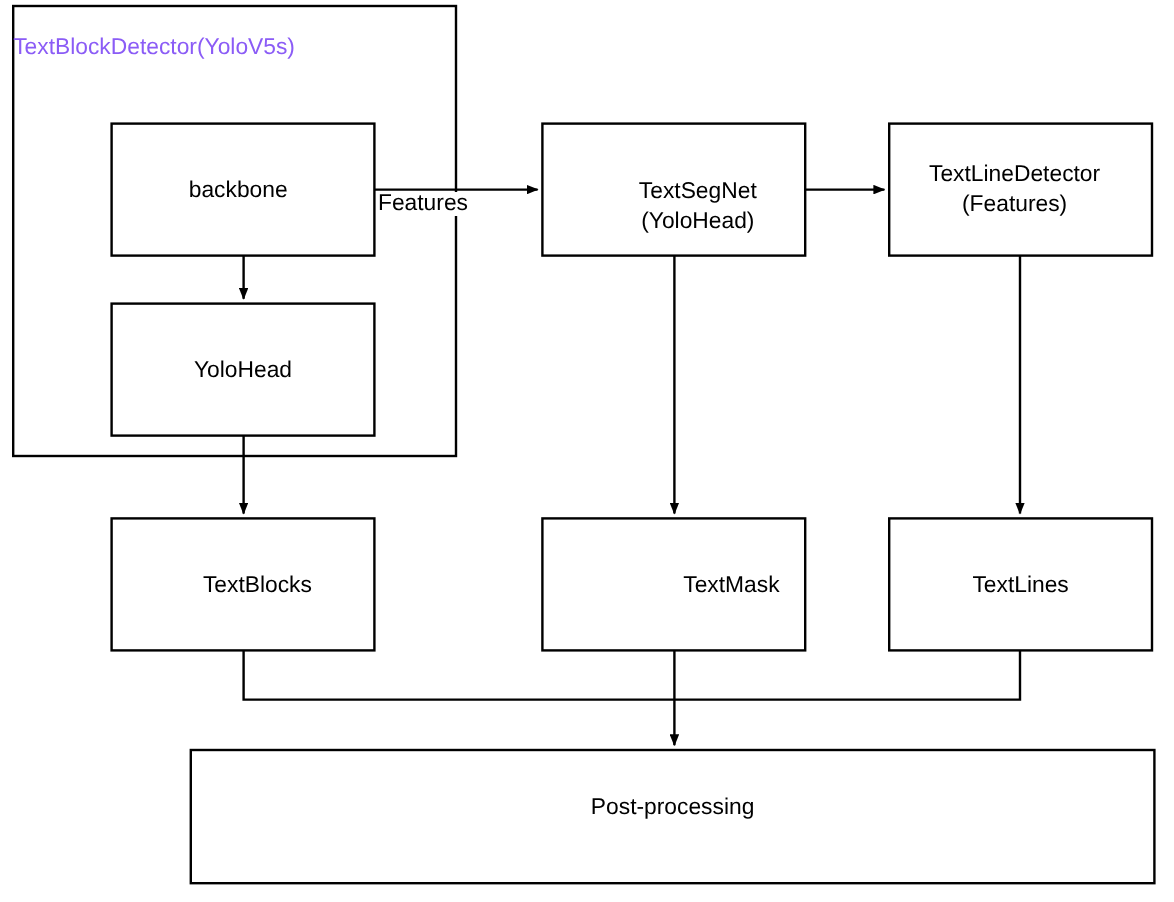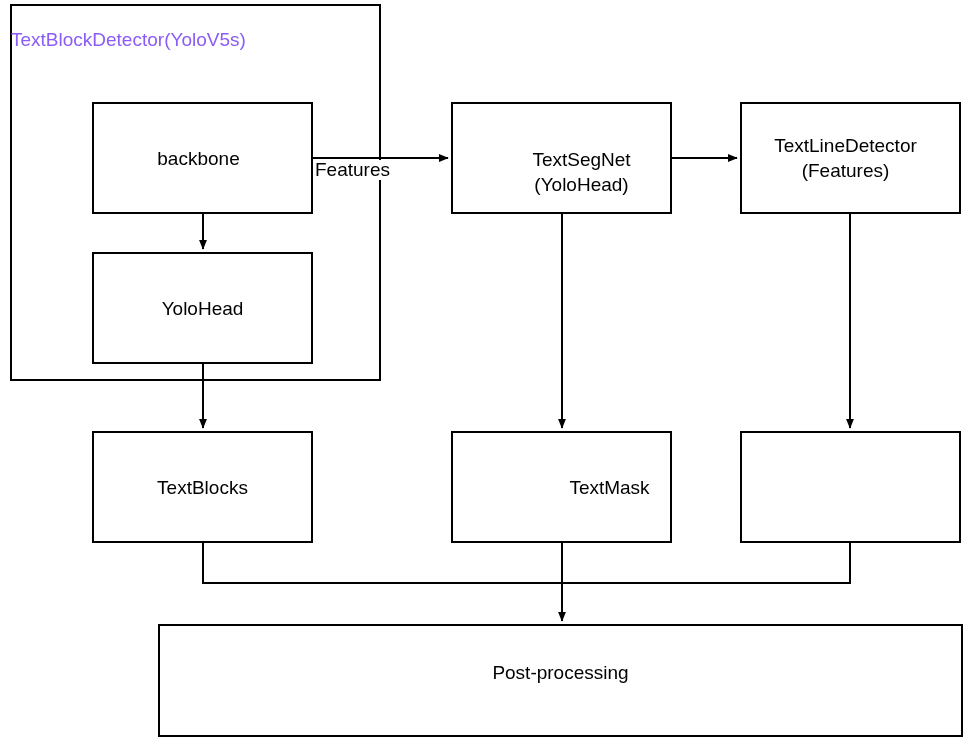--- a/index.html
+++ b/index.html
@@ -127,28 +127,31 @@
   <div class="node-label" style="left: 452px; top: 103px; width: 219px; height: 138px; margin-left: 20px;">
     <span>TextSegNet</span>
     <span>(YoloHead)</span>
   </div>
 
   <div class="node-label" style="left: 751px; top: 103px; width: 189px; height: 110px;">
     <span>TextLineDetector</span>
     <span>(Features)</span>
   </div>
 
-  <div class="node-label" style="left: 93px; top: 432px; width: 219px; height: 110px;">
+  <div class="node-label" style="left: 93px; top: 432px; width: 219px; height: 110px; padding-left: 12px;">
     <span>TextBlocks</span>
   </div>
 
   <div class="node-label" style="left: 452px; top: 432px; width: 219px; height: 110px; padding-left: 48px;">
     <span>TextMask</span>
   </div>
 
+  <div class="node-label" style="left: 741px; top: 432px; width: 219px; height: 110px;">
+    <span>TextLines</span>
+  </div>
 
   <div class="node-label" style="left: 159px; top: 625px; width: 803px; height: 95px;">
     <span>Post-processing</span>
   </div>
 
   <div class="edge-label" style="left: 314px; top: 148px; margin-top: 12px;">Features</div>
 
 </div>
 
 </body></html>

